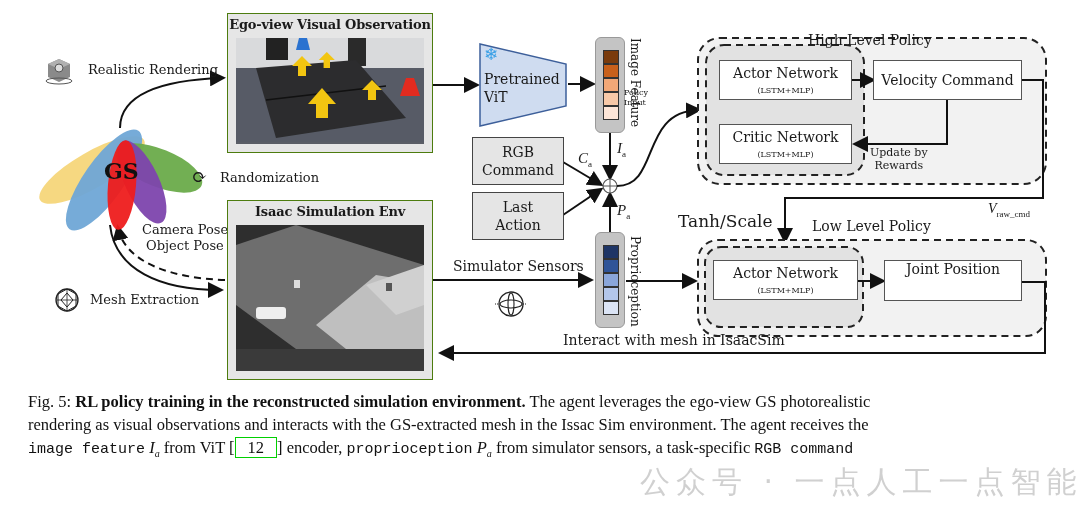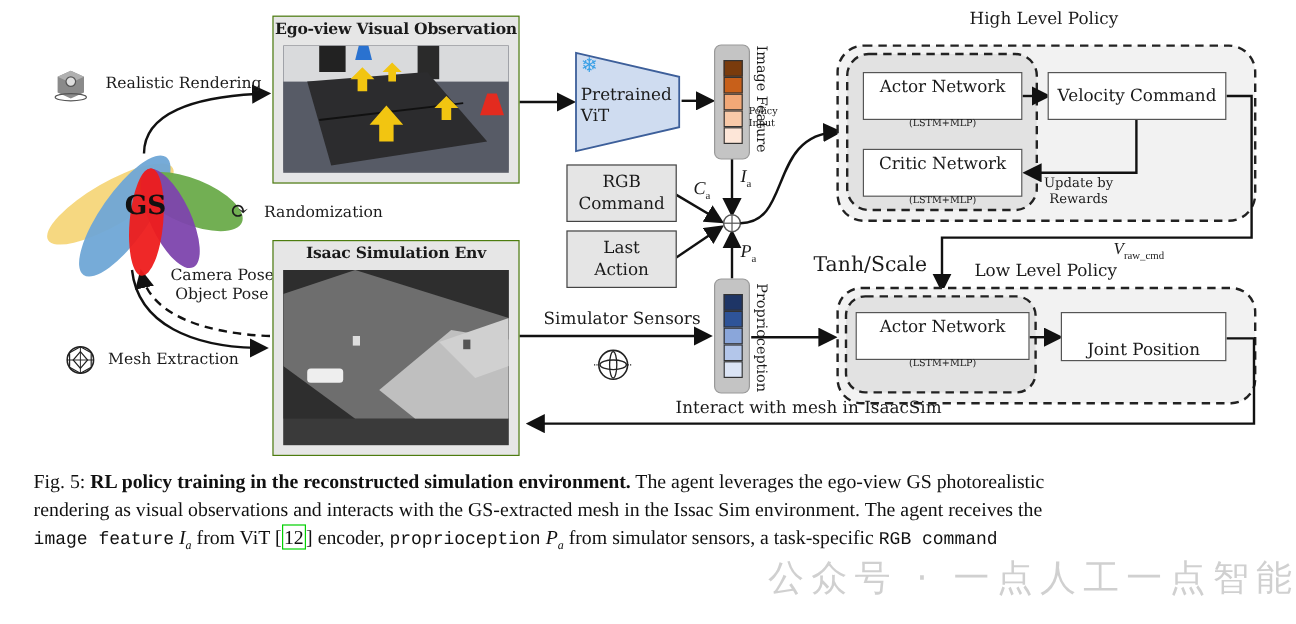--- a/index.html
+++ b/index.html
@@ -6,29 +6,29 @@
   body { width:1080px; height:520px; position:relative; overflow:hidden; font-family:"DejaVu Serif", serif; color:#1a1a1a; }
   .abs { position:absolute; }
   .times { font-family:"Liberation Serif", serif; }
   .lbl { font-size:13px; white-space:nowrap; }
   .panel { position:absolute; background:#e6e6e6; border:1px solid #4d7c0f; box-sizing:border-box; }
   .panel .ptitle { text-align:center; font-size:13px; margin-top:3px; font-weight:bold; letter-spacing:-0.2px; }
   .photo { position:absolute; left:8px; right:8px; bottom:8px; overflow:hidden; }
   .greybox { position:absolute; background:#e5e5e5; border:1.5px solid #444; box-sizing:border-box; display:flex; align-items:center; justify-content:center; text-align:center; font-size:14px; line-height:18px; }
   .netbox { position:absolute; background:#fff; border:1.5px solid #555; box-sizing:border-box; text-align:center; }
   .netbox .t { font-size:14px; margin-top:4px; }
-  .netbox .s { font-size:8px; margin-top:17px; }
+  .netbox .s { font-size:8px; margin-top:5px; }
   .feat { position:absolute; background:#c4c4c4; border-radius:6px; border:1px solid #999; box-sizing:border-box; }
   .cell { position:absolute; left:7px; width:16px; height:14px; border:1px solid #333; box-sizing:border-box; }
   .vtext { position:absolute; writing-mode:vertical-rl; font-size:12px; white-space:nowrap; }
   .caption { position:absolute; left:28px; top:390px; width:1030px; font-family:"Liberation Serif", serif; font-size:16.5px; line-height:23px; color:#111; }
   .caption .line { white-space:nowrap; display:block; }
   .caption b { font-weight:bold; }
   .caption .code { font-family:"Liberation Mono", monospace; font-size:15px; }
-  .ref { border:1.5px solid #00d000; padding:0 1px; }
+  .ref { border:1.5px solid #00d000; padding:0 12px; }
   .wm { position:absolute; left:640px; top:462px; font-size:30px; color:rgba(150,150,150,0.45); font-family:"DejaVu Sans", sans-serif; white-space:nowrap; letter-spacing:6px; }
 </style>
 </head>
 <body>
 
 <svg class="abs" style="left:0;top:0" width="1080" height="380">
   <defs>
     <marker id="ah" markerWidth="8" markerHeight="8" refX="6" refY="4" orient="auto">
       <path d="M0,0 L8,4 L0,8 z" fill="#111"></path>
     </marker>
@@ -206,45 +206,45 @@
   <svg width="34" height="34" viewBox="0 0 34 34">
     <circle cx="17" cy="17" r="12" fill="none" stroke="#222" stroke-width="1.3"></circle>
     <ellipse cx="17" cy="17" rx="11" ry="4" fill="none" stroke="#222" stroke-width="1.1"></ellipse>
     <ellipse cx="17" cy="17" rx="3" ry="11" fill="none" stroke="#222" stroke-width="1.1"></ellipse>
     <line x1="1" y1="17" x2="5" y2="17" stroke="#222" stroke-dasharray="1,1"></line>
     <line x1="29" y1="17" x2="33" y2="17" stroke="#222" stroke-dasharray="1,1"></line>
   </svg>
 </div>
 <div class="abs lbl" style="left:563px;top:332px;font-size:14px">Interact with mesh in IsaacSim</div>
 
-<div class="abs lbl" style="left:808px;top:8px;font-size:14px">High Level Policy</div>
+<div class="abs lbl" style="left:808px;top:32px;font-size:14px">High Level Policy</div>
 <div class="netbox" style="left:719px;top:60px;width:133px;height:40px">
   <div class="t">Actor Network</div>
   <div class="s">(LSTM+MLP)</div>
 </div>
 <div class="netbox" style="left:873px;top:60px;width:149px;height:40px;display:flex;align-items:center;justify-content:center">
   <div class="t" style="margin:0">Velocity Command</div>
 </div>
 <div class="netbox" style="left:719px;top:124px;width:133px;height:40px">
   <div class="t">Critic Network</div>
   <div class="s">(LSTM+MLP)</div>
 </div>
 <div class="abs" style="left:870px;top:146px;font-size:11px;line-height:13px;text-align:center">
   <div>Update by</div>
     <div>Rewards</div>
 </div>
 
 <div class="abs" style="left:678px;top:211px;font-size:17px">Tanh/Scale</div>
-<div class="abs times" style="left:928px;top:201px;font-size:14px;font-style:italic"><span>V</span><sub style="font-size:9px;font-style:normal">raw_cmd</sub></div>
+<div class="abs times" style="left:988px;top:201px;font-size:14px;font-style:italic"><span>V</span><sub style="font-size:9px;font-style:normal">raw_cmd</sub></div>
 <div class="abs lbl" style="left:812px;top:218px;font-size:14px">Low Level Policy</div>
 <div class="netbox" style="left:713px;top:260px;width:145px;height:40px">
   <div class="t">Actor Network</div>
   <div class="s">(LSTM+MLP)</div>
 </div>
-<div class="netbox" style="left:884px;top:260px;width:138px;height:41px;display:flex;align-items:flex-end;justify-content:center">
+<div class="netbox" style="left:884px;top:260px;width:138px;height:41px;display:flex;align-items:flex-start;justify-content:center">
   <div class="t" style="margin:0">Joint Position</div>
 </div>
 
 <div class="caption">
   <span class="line"><span>Fig. 5: </span><b>RL policy training in the reconstructed simulation environment.</b><span> The agent leverages the ego-view GS photorealistic</span></span>
   <span class="line">rendering as visual observations and interacts with the GS-extracted mesh in the Issac Sim environment. The agent receives the</span>
   <span class="line"><span class="code">image feature</span> <i>I</i><sub style="font-size:10px"><i>a</i></sub><span> from ViT [</span><span class="ref">12</span><span>] encoder, </span><span class="code">proprioception</span> <i>P</i><sub style="font-size:10px"><i>a</i></sub><span> from simulator sensors, a task-specific </span><span class="code">RGB command</span></span>
 </div>
 
 <div class="wm">公众号 · 一点人工一点智能</div>

